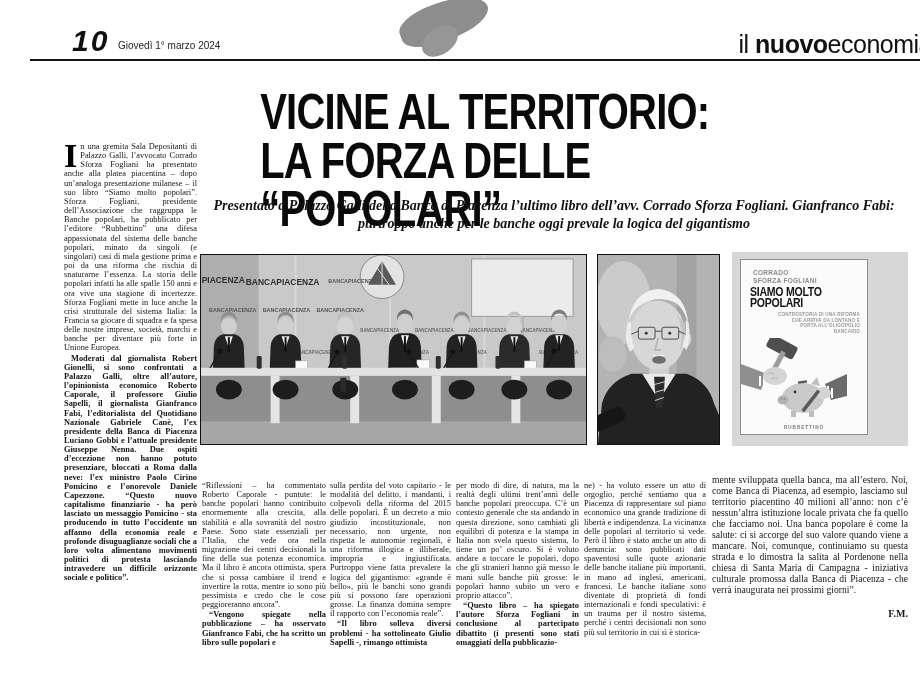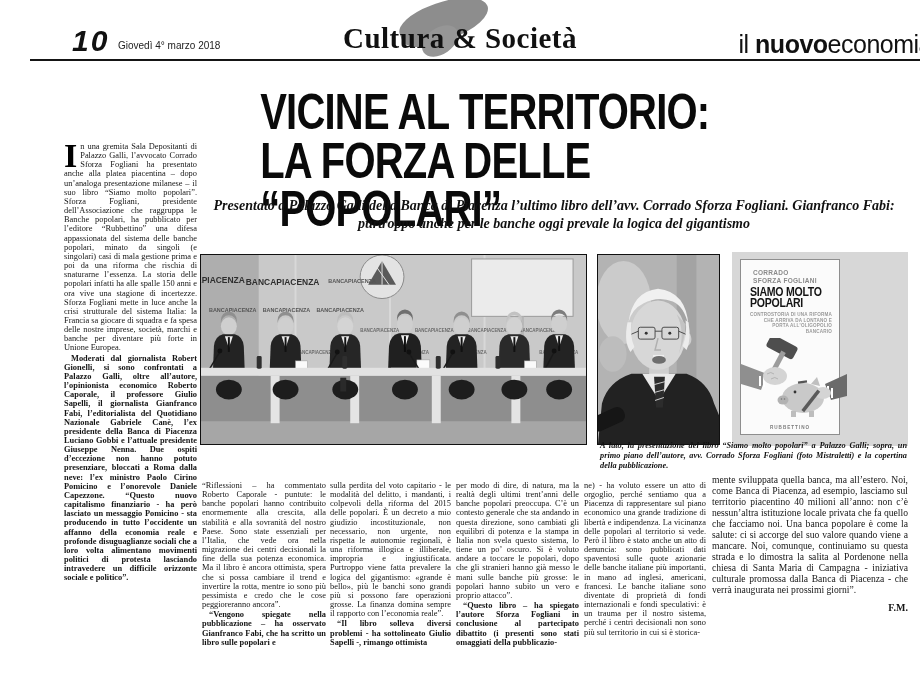--- a/index.html
+++ b/index.html
@@ -30,30 +30,30 @@
   .col{position:absolute;font-size:8.4px;line-height:1.09;text-align:justify;overflow:hidden;color:#151515;}
   .col p{margin:0;}
   .col p + p{text-indent:7px;margin-top:1px;font-weight:bold;}
   .c1{left:64px;top:142px;width:133px;height:548px;}
   .c2{left:202px;top:481px;width:124px;height:212px;}
   .c3{left:330px;top:481px;width:121px;height:212px;}
   .c4{left:456px;top:481px;width:123px;height:212px;}
   .c5{left:584px;top:481px;width:122px;height:212px;}
   .c6{left:712px;top:474px;width:196px;height:214px;font-size:9.6px;line-height:1.15;}
   .dropcap{float:left;font:bold 34px/26px "Liberation Serif",serif;margin:1px 3px 0 0;color:#000;}
-  .byline{text-align:right;font-weight:bold;font-size:10px;margin-top:7px;}
+  .byline{text-align:right;font-weight:bold;font-size:10px;margin-top:13px;}
 
   
   .photo{position:absolute;border:1.5px solid #101010;box-sizing:border-box;background:#c7c7c7;}
   .panel-photo{left:200px;top:254px;width:387px;height:191px;}
   .portrait-photo{left:597px;top:254px;width:123px;height:191px;}
   .photo svg{display:block;width:100%;height:100%;}
 
   .book-block{position:absolute;left:732px;top:252px;width:176px;height:194px;background:#d7d7d7;}
-  .book-cover{position:absolute;left:8px;top:7px;width:100px;height:176px;background:#fbfbfb;
+  .book-cover{position:absolute;left:8px;top:7px;width:128px;height:176px;background:#fbfbfb;
       border:1px solid #8e8e8e;box-sizing:border-box;font-family:"Liberation Sans",sans-serif;}
   .bc-author{position:absolute;left:12px;top:9px;font-size:6.5px;font-weight:bold;color:#8a8a8a;line-height:1.25;letter-spacing:.3px;}
   .bc-title{position:absolute;left:9px;top:27px;font-size:12px;font-weight:900;color:#141414;line-height:.95;
       transform:scaleX(.88);transform-origin:0 0;letter-spacing:-.3px;}
   .bc-sub{position:absolute;right:7px;top:52px;width:86px;font-size:4.6px;font-weight:bold;color:#9a9a9a;
       text-align:right;line-height:1.25;letter-spacing:.2px;}
   .bc-art{position:absolute;left:0;top:78px;width:106px;height:82px;}
   .bc-pub{position:absolute;left:0;right:0;bottom:4px;text-align:center;font-size:4.6px;font-weight:bold;
       color:#7c7c7c;letter-spacing:1px;}
 
@@ -63,24 +63,23 @@
   .banner-big{font:bold 8.5px "Liberation Sans",sans-serif;fill:#2e2e2e;}
   .banner-sm{font:bold 5.5px "Liberation Sans",sans-serif;fill:#555;}
   .banner-xs{font:bold 4.5px "Liberation Sans",sans-serif;fill:#6a6a6a;}
 </style>
 </head>
 <body>
 
 <div class="page">
 
   <div class="pagenum">10</div>
-  <div class="issue-date">Giovedì 4° marzo 2018</div>
+  <div class="issue-date">Giovedì 1° marzo 2024</div>
   <div class="smudge"></div>
   <div class="smudge2"></div>
-  <div class="section-title">Cultura &amp; Società</div>
   <div class="masthead"><span>il</span>&nbsp;<span class="b">nuovo</span><span>economia</span></div>
   <div class="hdr-rule"></div>
 
   <div class="headline">
     <div class="headline-inner">
       <div>VICINE AL TERRITORIO:</div>
       <div>LA FORZA DELLE “POPOLARI”</div>
     </div>
   </div>
   <div class="deck">Presentato a Palazzo Galli della Banca di Piacenza l’ultimo libro dell’avv. Corrado Sforza Fogliani. Gianfranco Fabi: purtroppo anche per le banche oggi prevale la logica del gigantismo</div>
@@ -288,21 +287,20 @@
         <polygon points="106,36 84,46 90,62 106,58" fill="#6b6b6b"></polygon>
         <rect x="86" y="48" width="2" height="10" fill="#fff"></rect>
         <rect x="90" y="50" width="2" height="10" fill="#fff"></rect>
         <ellipse cx="82" cy="55" rx="8" ry="6" fill="#d4d4d4"></ellipse>
         <rect x="68" y="50" width="3.5" height="26" fill="#5a5a5a" transform="rotate(38 70 63)"></rect>
       </svg>
       <div class="bc-pub">RUBBETTINO</div>
     </div>
   </div>
 
-  <div class="caption">A lato, la presentazione del libro “Siamo molto popolari” a Palazzo Galli; sopra, un primo piano dell’autore, avv. Corrado Sforza Fogliani (foto Mistraletti) e la copertina della pubblicazione.</div>
 
   <div class="col c2">
     <p>“Riflessioni – ha commentato Roberto Caporale - puntute: le banche popolari hanno contribuito enormemente alla crescita, alla stabilità e alla sovranità del nostro Paese. Sono state essenziali per l’Italia, che vede ora nella migrazione dei centri decisionali la fine della sua potenza economica. Ma il libro è ancora ottimista, spera che si possa cambiare il trend e invertire la rotta, mentre io sono più pessimista e credo che le cose peggioreranno ancora”.</p>
     <p>“Vengono spiegate nella pubblicazione – ha osservato Gianfranco Fabi, che ha scritto un libro sulle popolari e</p>
   </div>
   <div class="col c3">
     <p>sulla perdita del voto capitario - le modalità del delitto, i mandanti, i colpevoli della riforma del 2015 delle popolari. È un decreto a mio giudizio incostituzionale, non necessario, non urgente, non rispetta le autonomie regionali, è una riforma illogica e illiberale, impropria e ingiustificata. Purtroppo viene fatta prevalere la logica del gigantismo: «grande è bello», più le banchi sono grandi più si possono fare operazioni grosse. La finanza domina sempre il rapporto con l’economia reale”.</p>
     <p>“Il libro solleva diversi problemi - ha sottolineato Giulio Sapelli -, rimango ottimista</p>
   </div>
   <div class="col c4">

